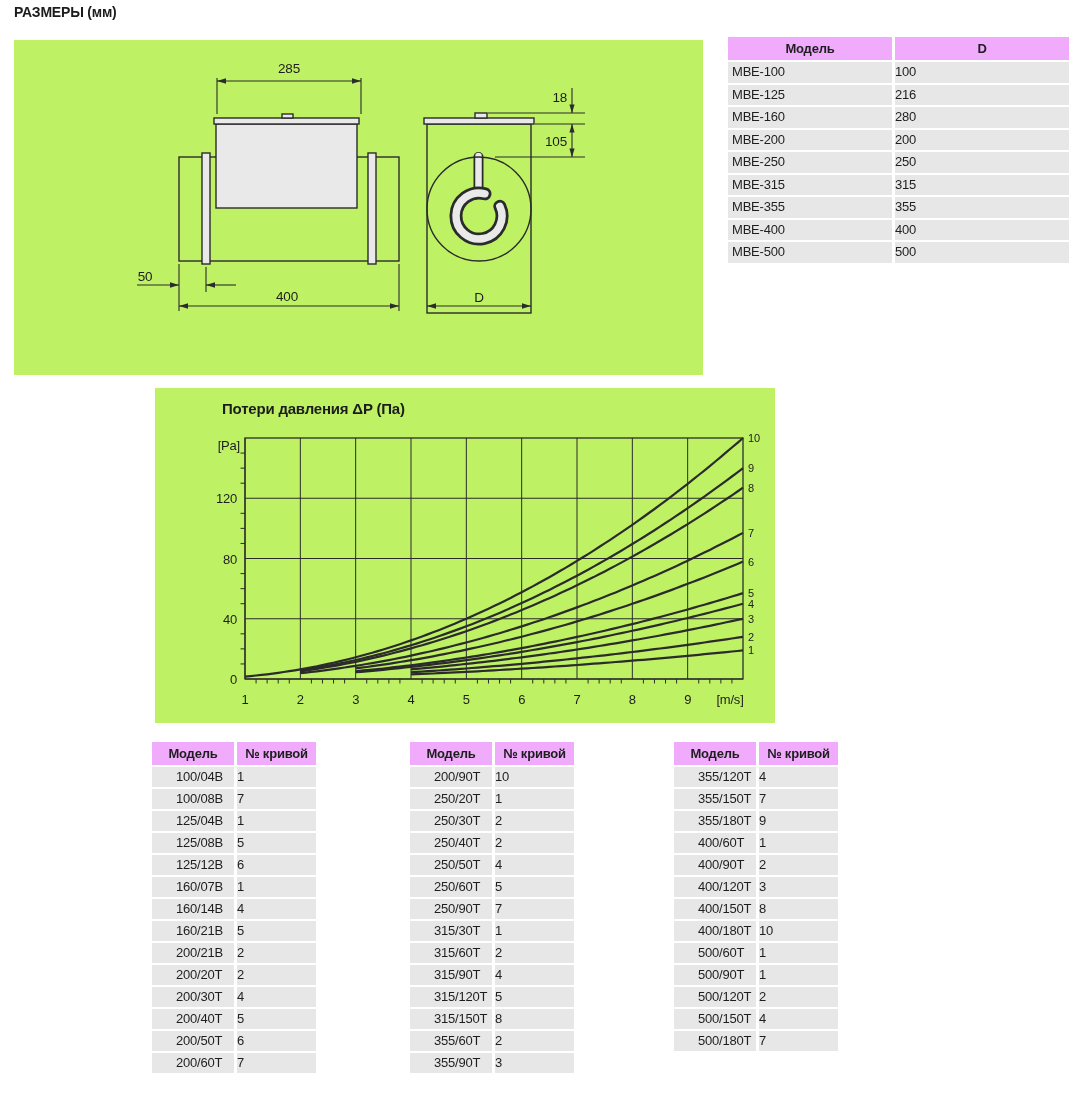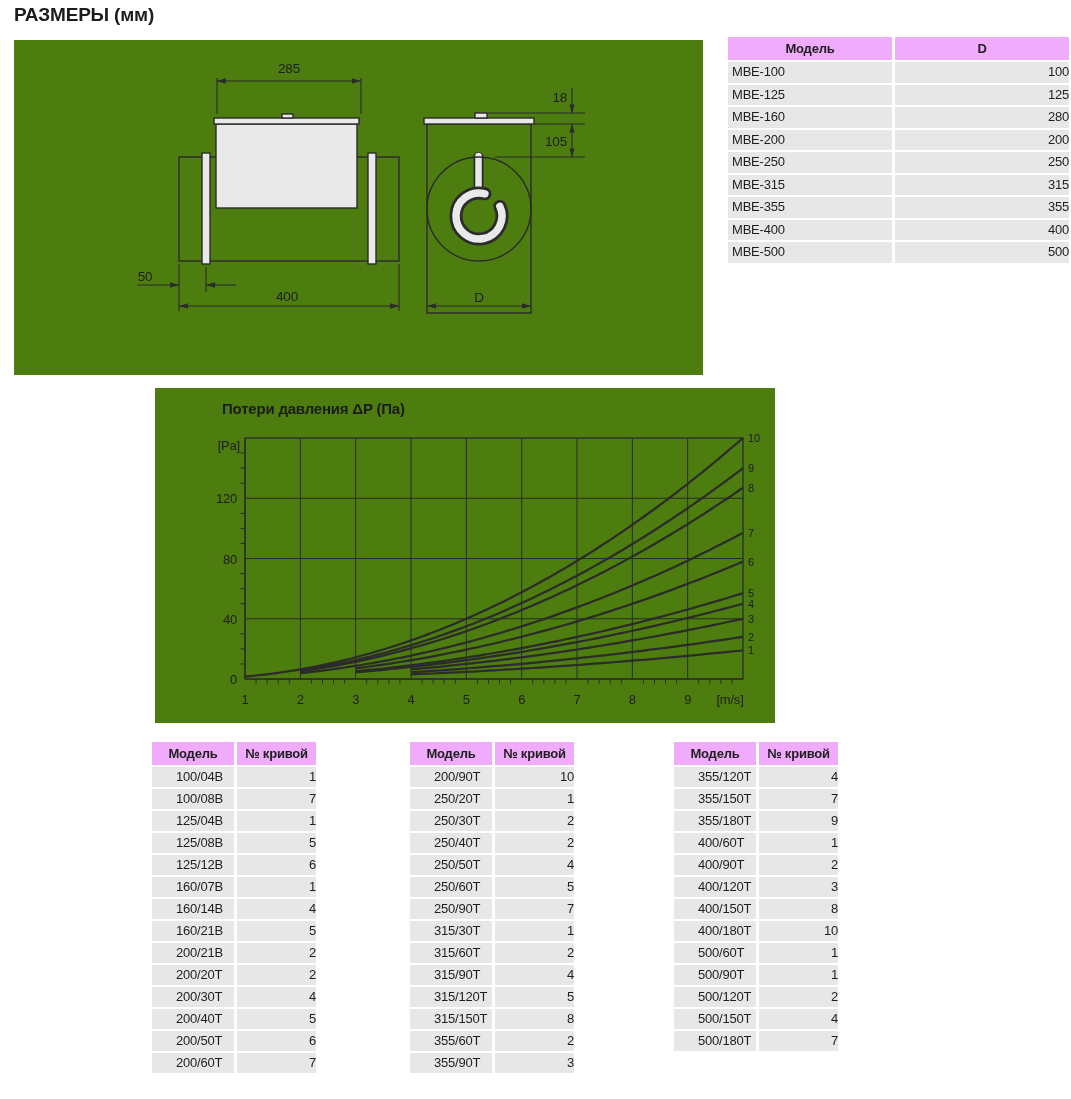--- a/index.html
+++ b/index.html
@@ -3,23 +3,23 @@
 <meta charset="utf-8">
 <style>
   html,body{margin:0;padding:0;background:#ffffff;}
   body{
     position:relative;width:1071px;height:1099px;
     font-family:"Liberation Sans",sans-serif;color:#1e1e1e;
     letter-spacing:-0.2px;
   }
   .page-title{
     position:absolute;left:14px;top:4px;margin:0;
-    font-size:19px;font-weight:bold;color:#1c1c1c;
+    font-size:14px;font-weight:bold;color:#1c1c1c;
   }
-  .panel{position:absolute;background:#4d7c0f;}
+  .panel{position:absolute;background:#bef264;}
   .drawing-panel{left:14px;top:40px;width:689px;height:335px;}
   .chart-panel{left:155px;top:388px;width:620px;height:335px;}
   .chart-title{
     position:absolute;left:67px;top:12px;margin:0;
     font-size:15px;font-weight:bold;color:#1c1c1c;
   }
   .chart-panel svg{position:absolute;left:0;top:0;}
   svg text{font-family:"Liberation Sans",sans-serif;fill:#1e1e1e;}
 
   
@@ -30,21 +30,21 @@
   #curve-table-2{left:410px;}
   #curve-table-3{left:674px;}
   .cell{
     background:#e7e7e7;height:20.5px;line-height:20.5px;
     font-size:13px;white-space:nowrap;overflow:hidden;
   }
   .curve-table .cell{height:20px;line-height:20px;}
   .cell.head{background:#f0abfc;font-weight:bold;text-align:center;height:23px;line-height:23px;}
   .cell.model{padding-left:4px;text-align:left;}
   .curve-table .cell.model{padding-left:24px;}
-  .cell.value{text-align:right;}
+  .cell.value{text-align:left;}
 </style>
 </head>
 <body>
 
 <h1 class="page-title">РАЗМЕРЫ (мм)</h1>
 
 <div class="panel drawing-panel">
   <svg width="689" height="335" viewBox="0 0 689 335">
 
     <g stroke="#2b2b2b" fill="none" stroke-width="1.4">
@@ -120,21 +120,21 @@
     </g>
   </svg>
 </div>
 
 <div class="grid-table models-table" id="models-table">
   <div class="cell head">Модель</div>
   <div class="cell head">D</div>
 <div class="cell model">МВЕ-100</div>
     <div class="cell value">100</div>
     <div class="cell model">МВЕ-125</div>
-    <div class="cell value">125</div>
+    <div class="cell value">216</div>
     <div class="cell model">МВЕ-160</div>
     <div class="cell value">280</div>
     <div class="cell model">МВЕ-200</div>
     <div class="cell value">200</div>
     <div class="cell model">МВЕ-250</div>
     <div class="cell value">250</div>
     <div class="cell model">МВЕ-315</div>
     <div class="cell value">315</div>
     <div class="cell model">МВЕ-355</div>
     <div class="cell value">355</div>

